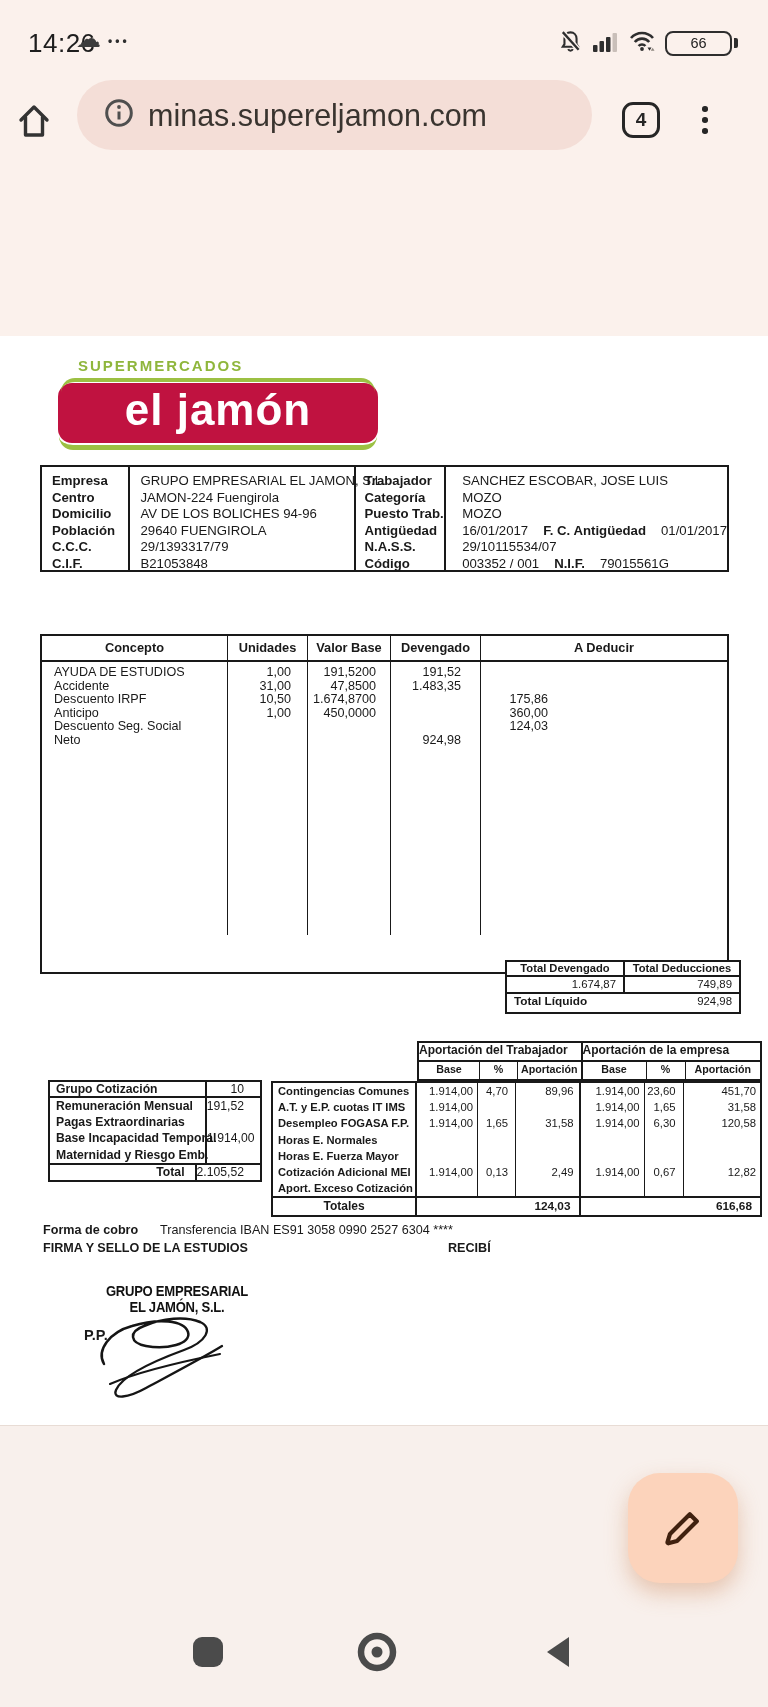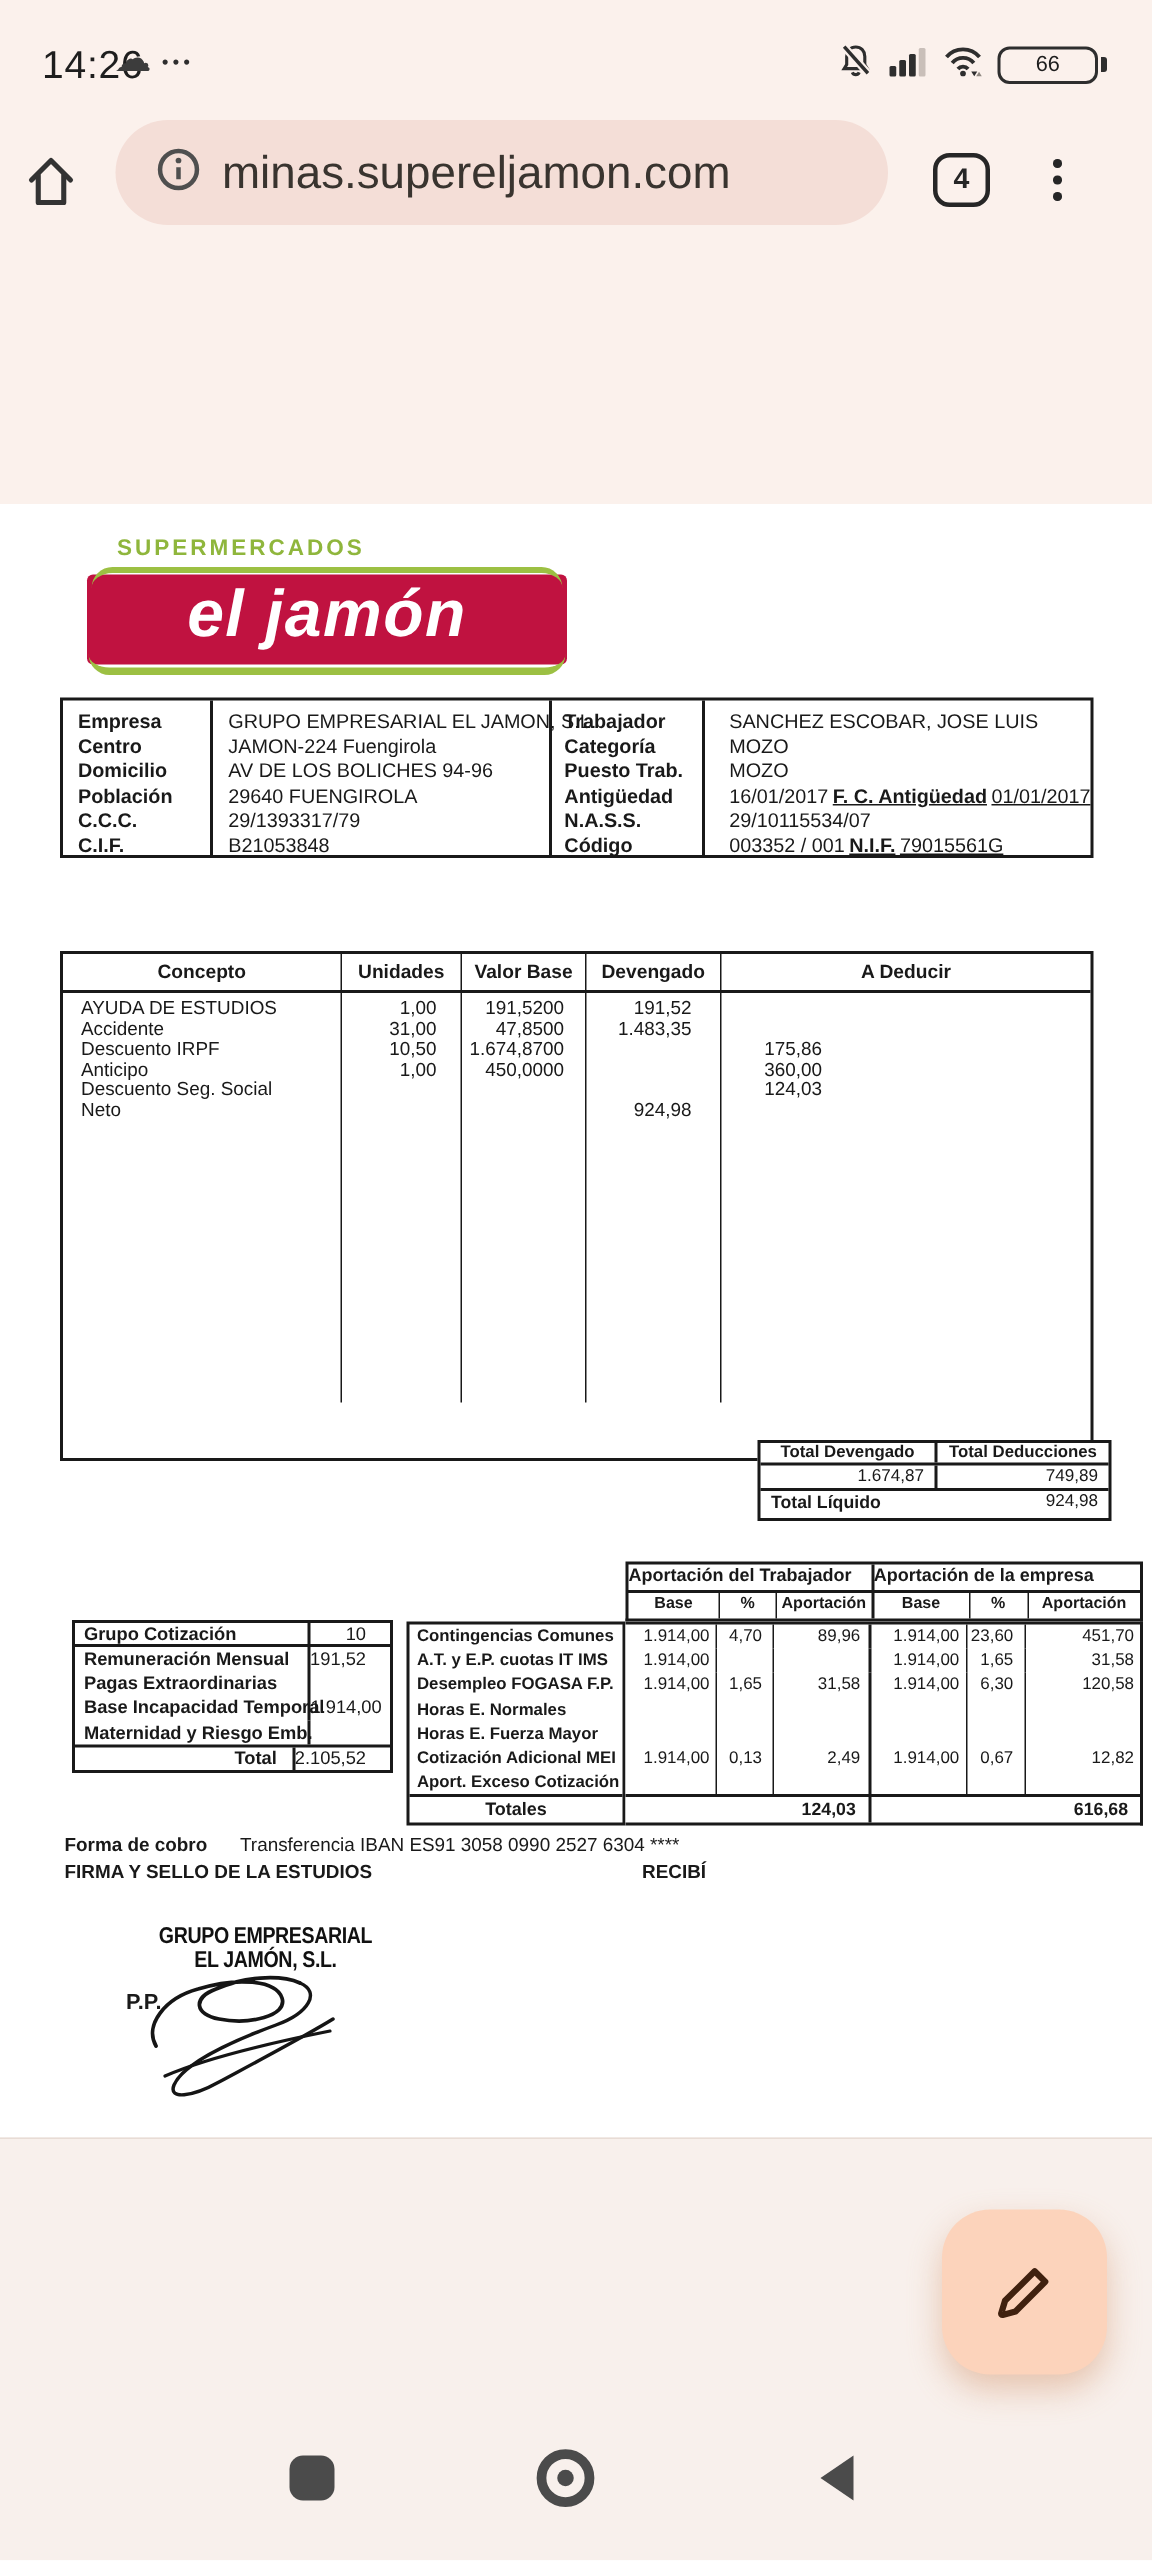--- a/index.html
+++ b/index.html
@@ -21,34 +21,34 @@
   .homeicon{left:16px;top:100px;}
   .pill{left:77px;top:80px;width:515px;height:70px;border-radius:35px;background:#f4ded7;display:flex;align-items:center;}
   .infoicon{margin-left:26px;flex:0 0 auto;}
   .urltext{margin-left:13px;font-size:30.5px;color:#39342f;white-space:nowrap;overflow:hidden;}
   .tabbtn{left:622px;top:102px;width:38px;height:36px;border:3.3px solid #262626;border-radius:11px;display:flex;align-items:center;justify-content:center;font-size:19px;font-weight:bold;color:#262626;background:transparent;}
   .kebab{left:702px;top:106px;display:flex;flex-direction:column;gap:5.5px;}
   .kebab i{width:5.5px;height:5.5px;border-radius:50%;background:#262626;display:block;}
 
   
   .tagline{left:78px;top:357px;font-size:15px;font-weight:bold;letter-spacing:2px;color:#8fb63c;}
-  .redbox{left:58px;top:383px;width:320px;height:60px;background:#c01240;border-radius:4px;display:flex;align-items:center;justify-content:center;font-style:italic;}
+  .redbox{left:58px;top:383px;width:320px;height:60px;background:#c01240;border-radius:14px;display:flex;align-items:center;justify-content:center;}
   .redbox:before{content:"";position:absolute;left:3px;right:3px;top:-5px;height:14px;border-top:4.5px solid #9cc043;border-radius:14px 14px 0 0;}
   .redbox:after{content:"";position:absolute;left:1px;right:1px;bottom:-7px;height:14px;border-bottom:5px solid #9cc043;border-radius:0 0 14px 14px;}
   .brand{color:#ffffff;font-size:44px;font-weight:800;letter-spacing:1px;margin-top:-6px;}
 
   
   .emptable{left:40px;top:465px;width:689px;height:107px;border:2.5px solid #191919;display:flex;background:#fff;}
   .ecol{padding-top:6px;}
   .ec1{width:106px;padding-left:10px;}
   .ec2{width:226px;border-left:2px solid #191919;padding-left:10px;}
   .ec3{width:110px;border-left:2.5px solid #191919;padding-left:8px;}
   .ec4{flex:1;border-left:2px solid #191919;padding-left:16px;}
   .ln{height:16.5px;line-height:16.5px;font-size:13.2px;white-space:nowrap;}
-  .xsp{margin-left:3px;text-decoration:underline;}
+  .xsp{margin-left:15px;}
 
   
   .periodo{left:40px;top:589px;width:689px;height:28px;border:2.5px solid #191919;display:flex;align-items:center;font-size:12.8px;background:#fff;}
   .plab1{font-weight:bold;margin-left:12px;}
   .pval1{margin-left:14px;}
   .pdayslab{font-weight:bold;margin-left:auto;}
   .pdays{width:60px;text-align:right;padding-right:13px;}
 
   
   .ctable{left:40px;top:634px;width:689px;height:340px;border:2.5px solid #191919;background:#fff;}
@@ -111,21 +111,21 @@
   .crow .sw0{padding-right:4px;}.crow .sw1{padding-right:7px;}.crow .sw2{padding-right:5px;}
   .crow .sw3{padding-right:4px;}.crow .sw4{padding-right:7px;}.crow .sw5{padding-right:4px;}
   .ktot{display:flex;height:19px;border-top:2px solid #191919;}
   .ktw{width:163.5px;border-right:2.5px solid #191919;text-align:right;padding-right:8px;font-weight:bold;line-height:16.5px;font-size:11.8px;}
   .ktc{flex:1;text-align:right;padding-right:8px;font-weight:bold;line-height:16.5px;font-size:11.8px;}
 
   
   .payline1{left:43px;top:1223px;font-size:12.6px;display:flex;}
   .plab{font-weight:bold;width:117px;}
   .payline2{left:43px;top:1241px;font-size:12.6px;font-weight:bold;}
-  .recibi{left:428px;top:1241px;font-size:12.6px;font-weight:bold;}
+  .recibi{left:448px;top:1241px;font-size:12.6px;font-weight:bold;}
   .stampbox{left:92px;top:1283px;width:170px;text-align:center;font-weight:bold;transform:scaleX(.86);color:#111;}
   .s1{font-size:15.2px;line-height:16px;letter-spacing:-.3px;}
   .s2{font-size:15.2px;line-height:16px;letter-spacing:-.3px;}
   .pp{left:84px;top:1327px;font-size:14.5px;font-weight:600;color:#1a1a1a;}
   .sig{left:86px;top:1300px;}
 
   
   .bstrip{left:0;top:1425px;width:768px;height:282px;background:#f8f0ec;border-top:1px solid #e8dcd5;}
   .fab{left:628px;top:1473px;width:110px;height:110px;border-radius:32px;background:#fcd3bb;
        box-shadow:0 10px 22px rgba(208,142,100,.45);display:flex;align-items:center;justify-content:center;}

